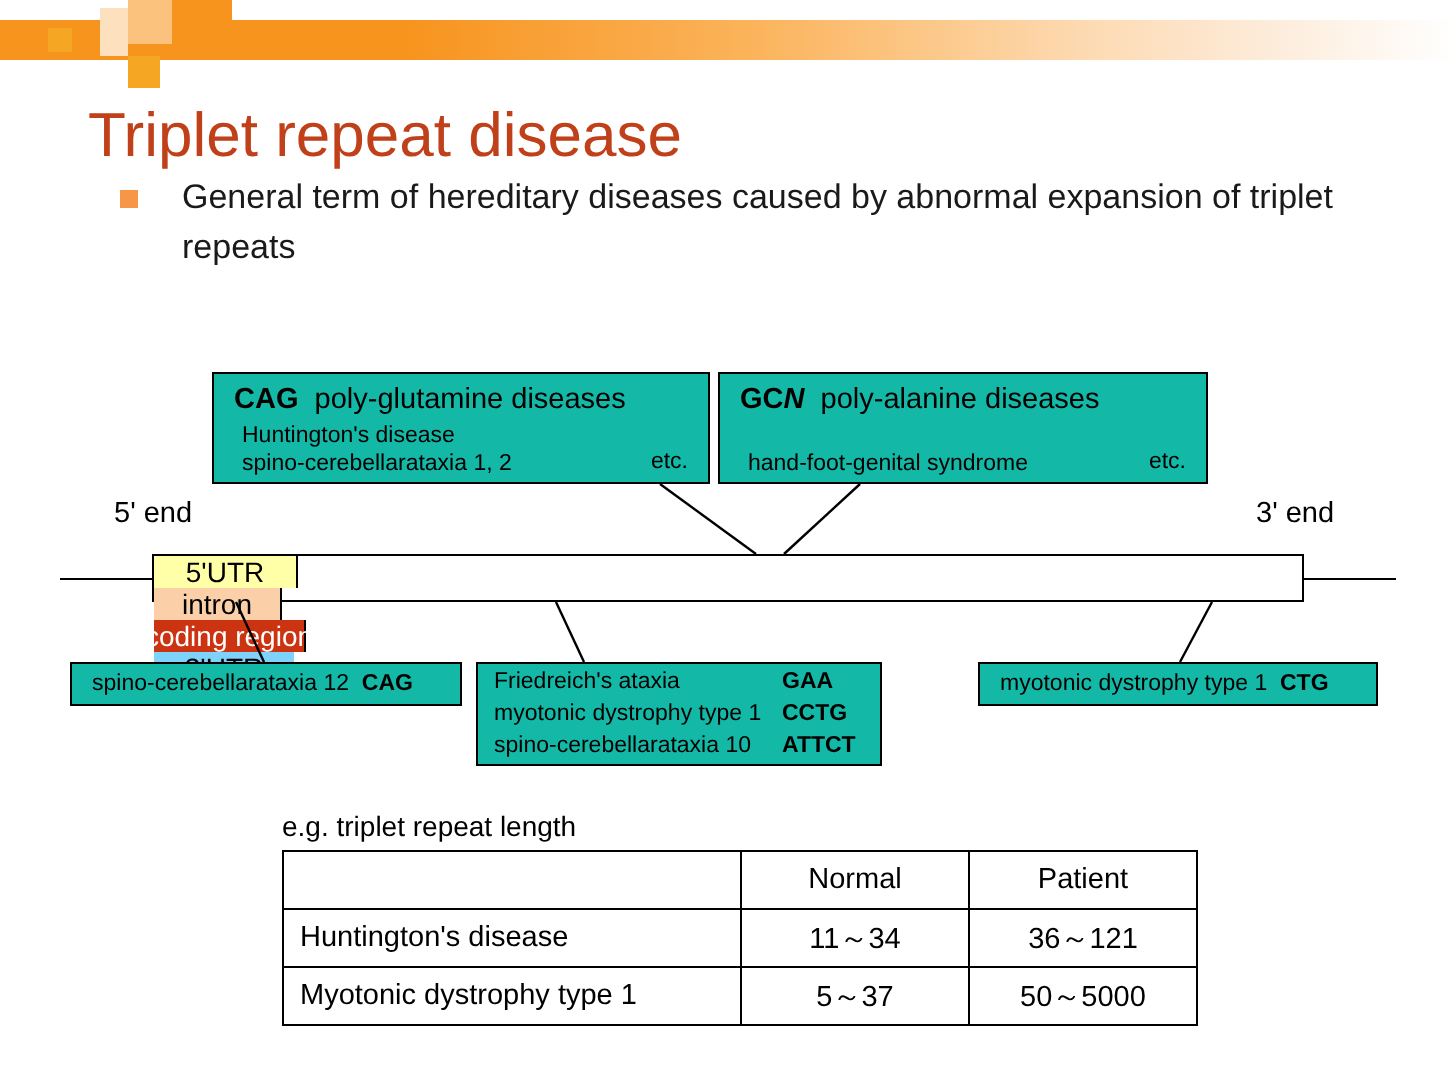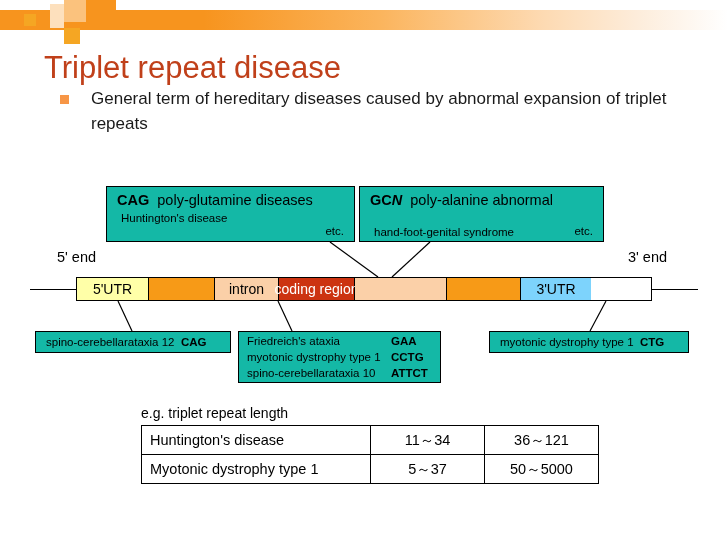--- a/index.html
+++ b/index.html
@@ -31,21 +31,21 @@
     margin-left:31px;font-size:17px;color:#1a1a1a;line-height:25px;
   }
   
   .fbox{position:absolute;border:1.4px solid #000;background:#14b8a6;box-sizing:border-box;}
   .hdr{font-size:14.5px;color:#000;white-space:nowrap;}
   .hdr b{font-weight:bold;}
   .sub{font-size:11.5px;color:#000;white-space:nowrap;line-height:14px;}
   .etc{position:absolute;font-size:11.5px;color:#000;}
   
   #gene{position:absolute;left:76px;top:277px;width:576px;height:24px;
-        border:1.2px solid #000;box-sizing:border-box;display:flex;}
+        border:1.2px solid #000;box-sizing:border-box;display:flex;flex-direction:column;}
   #gene .seg{height:100%;box-sizing:border-box;display:flex;align-items:center;
              justify-content:center;font-size:14px;white-space:nowrap;}
   .endlead{position:absolute;height:0;border-top:1.6px solid #000;}
   .endlbl{position:absolute;font-size:14.5px;color:#000;white-space:nowrap;}
   
   #wires{position:absolute;left:0;top:0;width:728px;height:546px;pointer-events:none;}
   
   .ann{font-size:11.5px;color:#000;white-space:nowrap;}
   .ann b{font-weight:bold;}
   
@@ -75,26 +75,27 @@
 <div id="bullet-row">
   <div class="marker"></div>
   <div class="btext">General term of hereditary diseases caused by abnormal expansion of triplet repeats</div>
 </div>
 
 <div class="fbox" style="left:106px;top:186px;width:249px;height:56px;">
   <div class="hdr" style="position:absolute;left:10px;top:5px;">
     <b>CAG</b>&nbsp;&nbsp;<span>poly-glutamine diseases</span>
   </div>
   <div class="sub" style="position:absolute;left:14px;top:24px;">Huntington's disease</div>
+  <div class="sub" style="position:absolute;left:14px;top:38px;">spino-cerebellarataxia 1, 2</div>
   <div class="etc" style="right:10px;top:38px;">etc.</div>
 </div>
 
 <div class="fbox" style="left:359px;top:186px;width:245px;height:56px;">
   <div class="hdr" style="position:absolute;left:10px;top:5px;">
-    <b><span><span>GC</span><span style="font-style: italic;">N</span></span></b>&nbsp;&nbsp;<span>poly-alanine abnormal</span>
+    <b><span><span>GC</span><span style="font-style: italic;">N</span></span></b>&nbsp;&nbsp;<span>poly-alanine diseases</span>
   </div>
   <div class="sub" style="position:absolute;left:14px;top:38px;">hand-foot-genital syndrome</div>
   <div class="etc" style="right:10px;top:38px;">etc.</div>
 </div>
 
 <div class="endlbl" style="left:57px;top:249px;">5' end</div>
 <div class="endlbl" style="left:628px;top:249px;">3' end</div>
 <div class="endlead" style="left:30px;top:289px;width:47px;"></div>
 <div class="endlead" style="left:651px;top:289px;width:47px;"></div>
 
@@ -139,20 +140,25 @@
 <div class="fbox" style="left:489px;top:331px;width:200px;height:22px;">
   <div class="ann" style="position:absolute;left:10px;top:4px;">
     <span>myotonic dystrophy type 1</span>&nbsp;&nbsp;<b>CTG</b>
   </div>
 </div>
 
 <div id="eg">e.g. triplet repeat length</div>
 <table id="rtable">
   <tbody>
     <tr>
+      <td class="lbl blank"></td>
+      <td class="num hd">Normal</td>
+      <td class="num hd">Patient</td>
+    </tr>
+    <tr>
       <td class="lbl">Huntington's disease</td>
       <td class="num">11～34</td>
       <td class="num">36～121</td>
     </tr>
     <tr>
       <td class="lbl">Myotonic dystrophy type 1</td>
       <td class="num">5～37</td>
       <td class="num">50～5000</td>
     </tr>
   </tbody>

